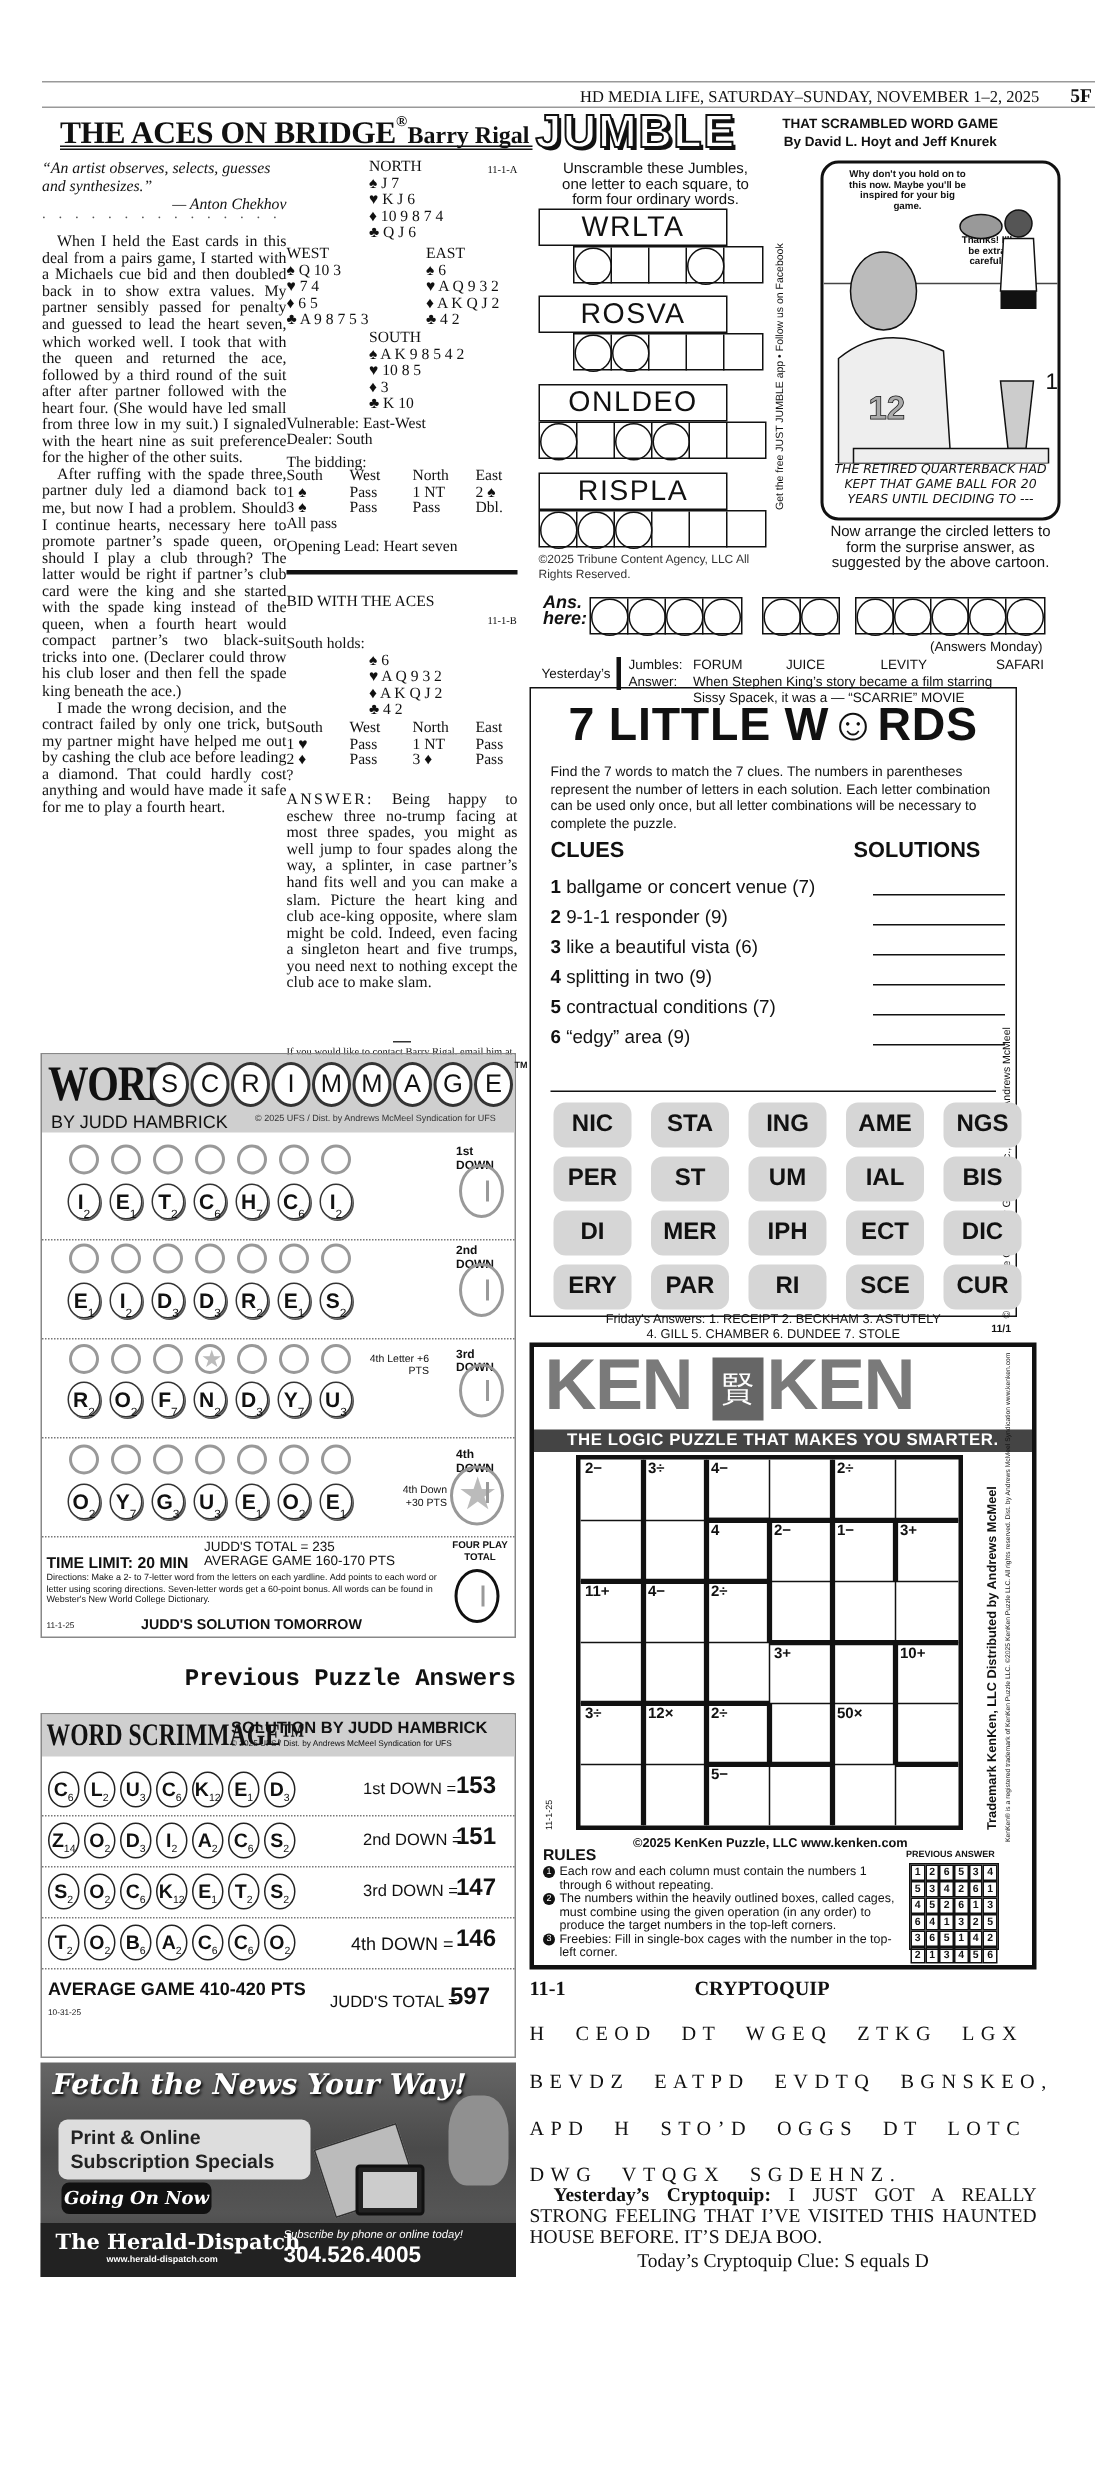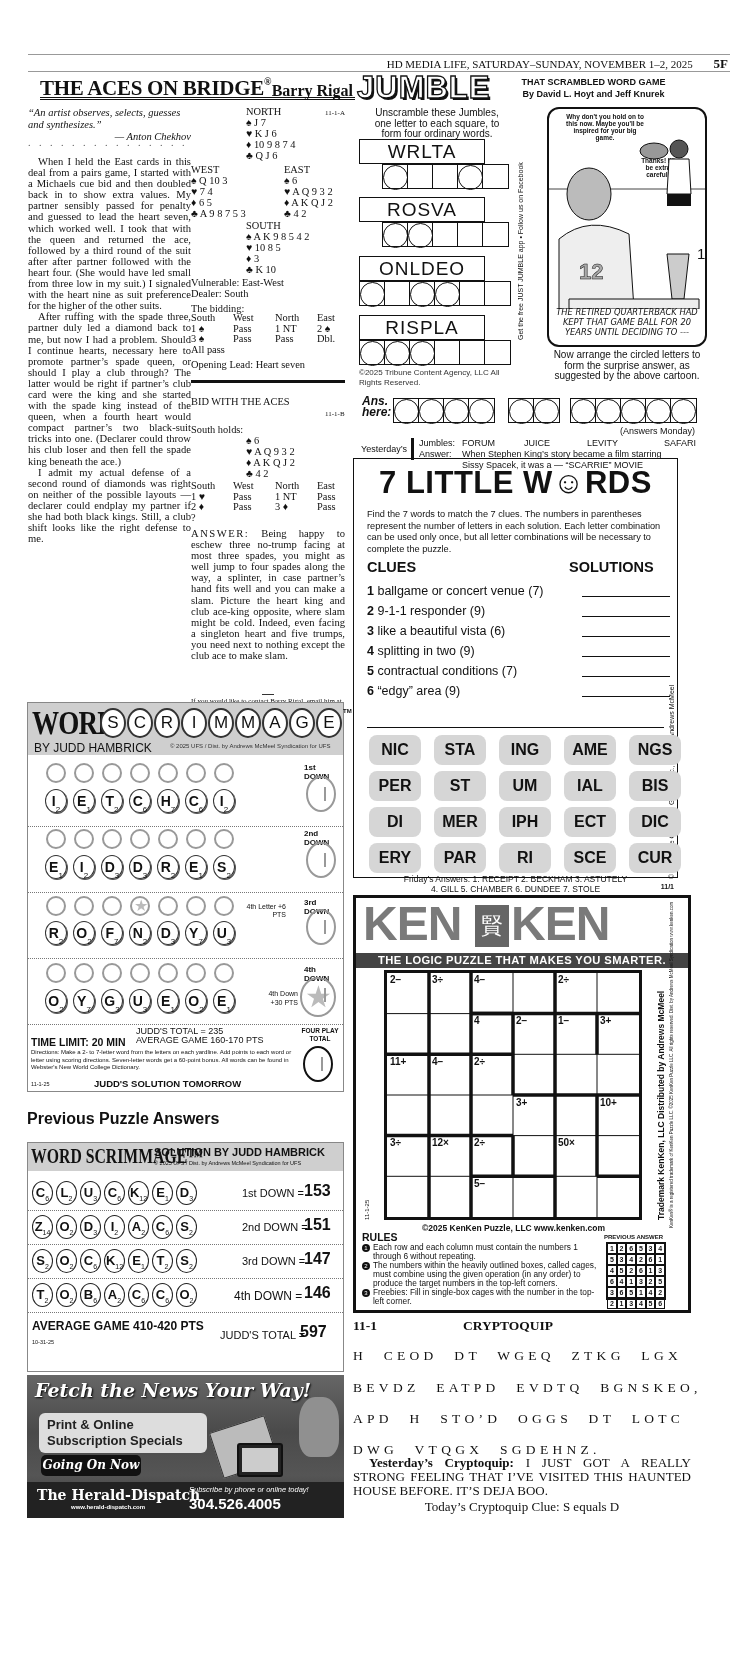--- a/index.html
+++ b/index.html
@@ -73,21 +73,21 @@
 
 <div class="abs quote" data-name="bridge-quote">
   <div data-name="quote-text">“An artist observes, selects, guesses and synthesizes.”</div>
   <div class="attr" data-name="quote-attribution">— Anton Chekhov</div>
 </div>
 <div class="abs dots" data-name="dotted-divider">. . . . . . . . . . . . . . . . . . . . . . . . . . . . . .</div>
 
 <div class="abs col" style="left:28px;top:156px;width:163px;" data-name="bridge-body">
   <p data-name="bridge-paragraph">When I held the East cards in this deal from a pairs game, I started with a Michaels cue bid and then doubled back in to show extra values. My partner sensibly passed for penalty and guessed to lead the heart seven, which worked well. I took that with the queen and returned the ace, followed by a third round of the suit after after partner followed with the heart four. (She would have led small from three low in my suit.) I signaled with the heart nine as suit preference for the higher of the other suits.</p>
   <p data-name="bridge-paragraph">After ruffing with the spade three, partner duly led a diamond back to me, but now I had a problem. Should I continue hearts, necessary here to promote partner’s spade queen, or should I play a club through? The latter would be right if partner’s club card were the king and she started with the spade king instead of the queen, when a fourth heart would compact partner’s two black-suit tricks into one. (Declarer could throw his club loser and then fell the spade king beneath the ace.)</p>
-  <p data-name="bridge-paragraph">I admit my actual defense of a second round of diamonds was right on neither of the possible layouts — declarer could endplay my partner if she had both black kings. Still, a club shift looks like the right defense to me.</p>
+  <p data-name="bridge-paragraph">I made the wrong decision, and the contract failed by only one trick, but my partner might have helped me out by cashing the club ace before leading a diamond. That could hardly cost anything and would have made it safe for me to play a fourth heart.</p>
 </div>
 
 <div class="abs hand" style="left:246px;top:106px;" data-name="north-hand">
   <div>NORTH</div>
     <div>♠ J 7</div>
     <div>♥ K J 6</div>
     <div>♦ 10 9 8 7 4</div>
     <div>♣ Q J 6</div>
 </div>
 <div class="abs smallid" style="left:325px;top:109px;" data-name="deal-id">11-1-A</div>
@@ -452,21 +452,21 @@
     <div>JUDD'S TOTAL = 235</div>
       <div>AVERAGE GAME 160-170 PTS</div>
   </div>
   <div class="sans" style="position:absolute;left:270px;top:324px;width:44px;text-align:center;font-size:6.5px;font-weight:bold;line-height:8px" data-name="ws-four-play-label">FOUR PLAY TOTAL</div>
   <div class="football" style="left:275px;top:343px;border-color:#111" data-name="four-play-total-icon"></div>
   <div class="sans" style="position:absolute;left:3px;top:346px;width:262px;font-size:6px;line-height:7.5px" data-name="ws-directions">Directions: Make a 2- to 7-letter word from the letters on each yardline. Add points to each word or letter using scoring directions. Seven-letter words get a 60-point bonus. All words can be found in Webster's New World College Dictionary.</div>
   <div class="sans" style="position:absolute;left:3px;top:378px;font-size:5.5px" data-name="ws-date">11-1-25</div>
   <div class="sans" style="position:absolute;left:66px;top:375px;font-size:9.5px;font-weight:bold" data-name="ws-solution-tomorrow">JUDD'S SOLUTION TOMORROW</div>
 </div>
 
-<div class="abs" style="left:27px;top:1110px;width:317px;text-align:left;font-family:Liberation Sans, sans-serif;font-weight:bold;font-size:16px" data-name="previous-answers-heading">Previous Puzzle Answers</div>
+<div class="abs" style="left:27px;top:1110px;width:317px;text-align:right;font-family:Liberation Mono, monospace;font-weight:bold;font-size:16px" data-name="previous-answers-heading">Previous Puzzle Answers</div>
 <div class="abs sol" data-name="ws-solution">
   <div style="position:absolute;left:0;right:0;top:0;height:28px;background:#cfcfcf"></div>
   <div style="position:absolute;left:3px;top:1px;font-family:'Liberation Serif',serif;font-weight:bold;font-size:21px;transform:scaleX(.75);transform-origin:0 0;white-space:nowrap" data-name="ws-solution-logo">WORD SCRIMMAGE™</div>
   <div class="sans" style="position:absolute;left:126px;top:3px;font-size:11px;font-weight:bold" data-name="ws-solution-title">SOLUTION BY JUDD HAMBRICK</div>
   <div class="sans" style="position:absolute;left:126px;top:17px;font-size:5.5px" data-name="ws-solution-copyright">© 2025 UFS / Dist. by Andrews McMeel Syndication for UFS</div>
 
   <div style="position:absolute;left:4px;top:38px" data-name="solution-row-1">
     <span class="sball" style="left:0"><span>C</span><sub>6</sub></span>
     <span class="sball" style="left:24px"><span>L</span><sub>2</sub></span>
     <span class="sball" style="left:48px"><span>U</span><sub>3</sub></span>

